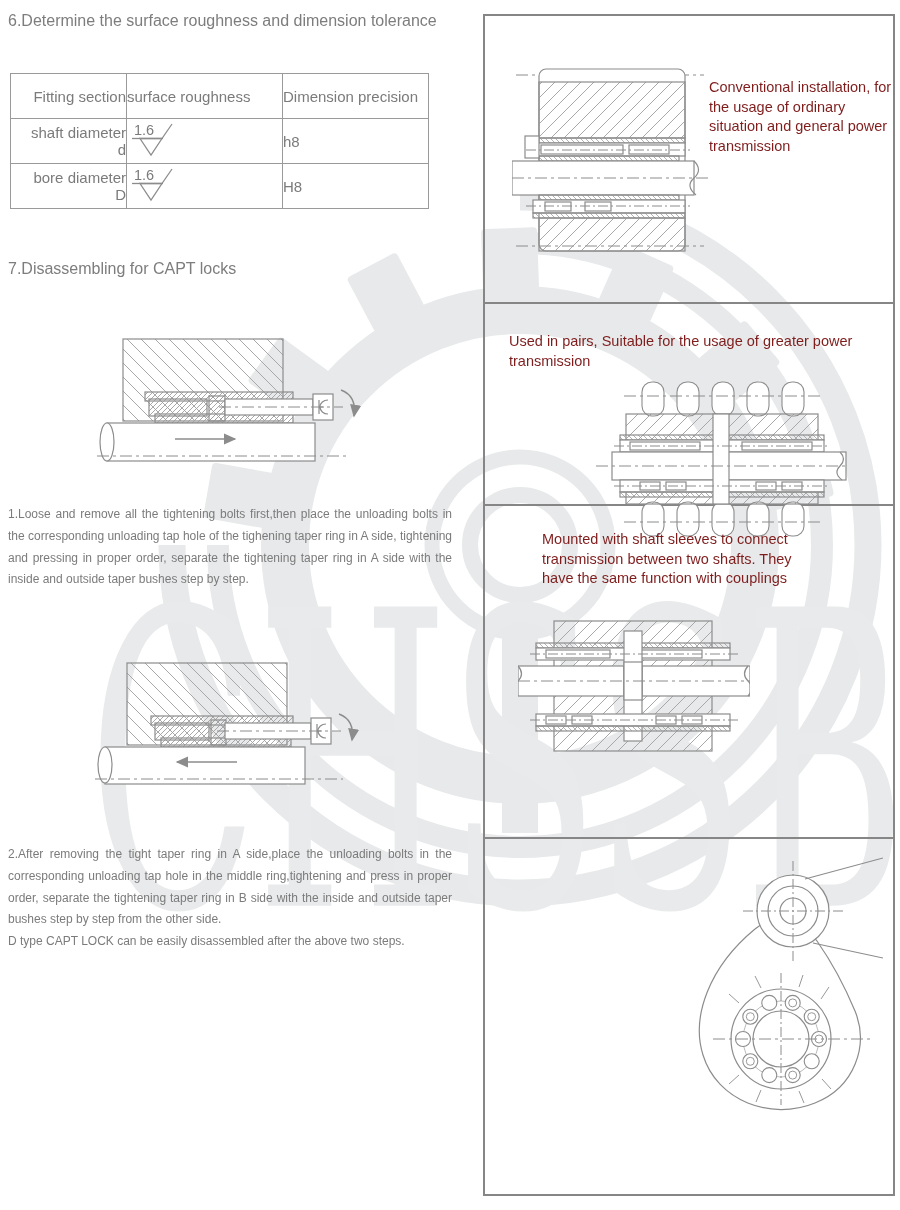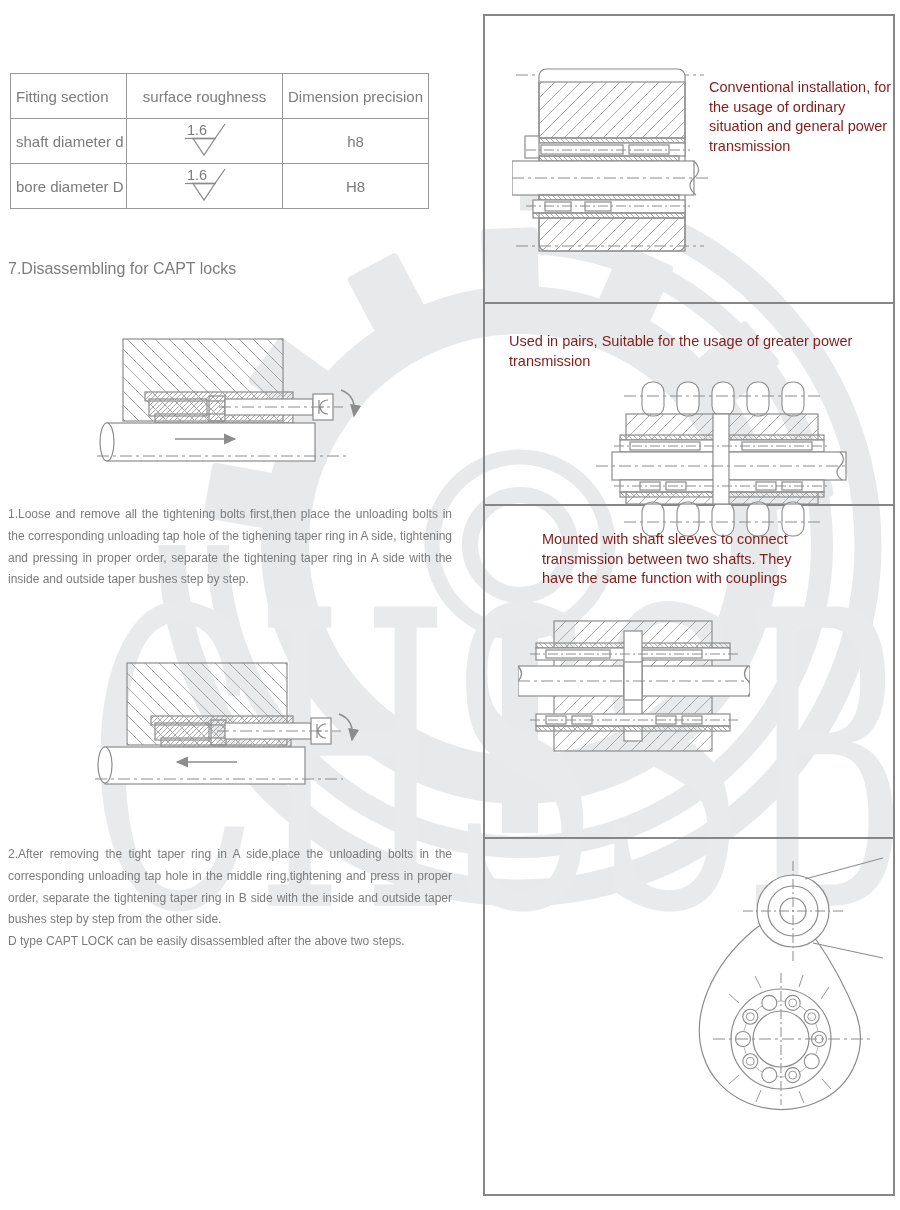--- a/index.html
+++ b/index.html
@@ -18,23 +18,23 @@
     transform:scaleY(1.85);transform-origin:top left;
     white-space:nowrap;line-height:1;
   }
   
   #content{left:0;top:0;width:900px;height:1210px;z-index:1}
   .sec-title{font-size:16px;color:#7d7d7d}
   .para{font-size:12px;line-height:21.8px;text-align:justify;color:#7b7b7b}
   table.spec{border-collapse:collapse;table-layout:fixed;background:transparent}
   table.spec td,table.spec th{
     border:1px solid #9a9a9a;font-weight:normal;font-size:15px;color:#7b7b7b;
-    padding:0 0 0 5px;text-align:left;vertical-align:middle;height:44px;
+    padding:0 0 0 13px;text-align:right;vertical-align:middle;height:44px;
   }
-  table.spec .c{text-align:center;padding:0}
+  table.spec .c{text-align:left;padding:0}
   
   #right-col{
     left:483px;top:14px;width:412px;height:1182px;
     border:2px solid #868686;box-sizing:border-box;background:transparent;
   }
   .panel{position:relative;box-sizing:border-box;width:100%}
   .panel-divided{border-bottom:2px solid #868686}
   .caption{position:absolute;font-size:14.5px;line-height:19.5px;color:#7f1d1d}
   svg{display:block}
 </style>
@@ -83,20 +83,21 @@
         <rect x="492" y="228" width="56" height="62" rx="4"></rect>
       </g>
 
     <rect x="502" y="608" width="36" height="225"></rect>
   </g>
 </svg>
 <div id="wm-text" class="abs">CHSSB</div>
 
 <div id="content" class="abs">
 
+  <div class="abs sec-title" style="left:8px;top:12px">6.Determine the surface roughness and dimension tolerance</div>
 
   <table class="spec abs" style="left:10px;top:73px;width:418px">
     <colgroup>
         <col style="width:116px">
         <col style="width:156px">
         <col style="width:146px">
       </colgroup>
     <tbody>
         <tr>
       <th>Fitting section</th>

